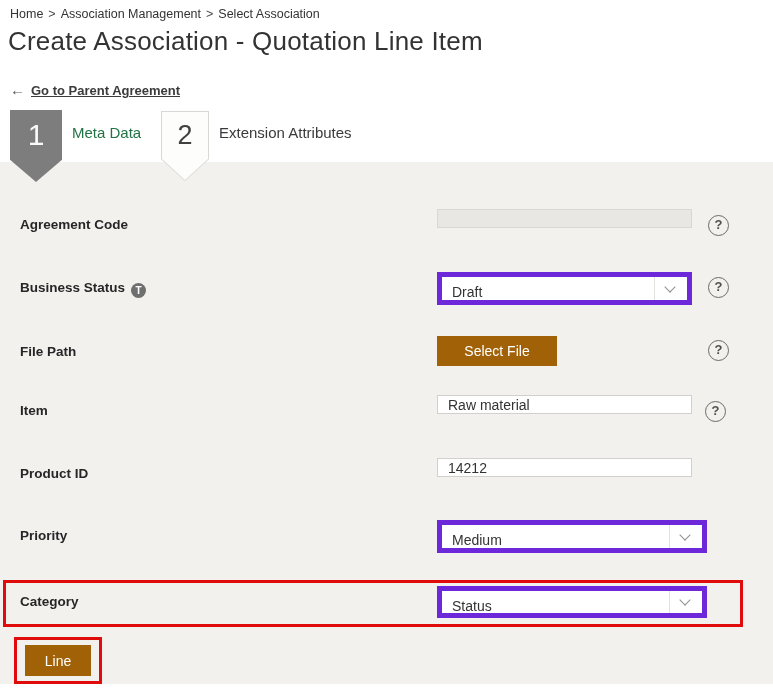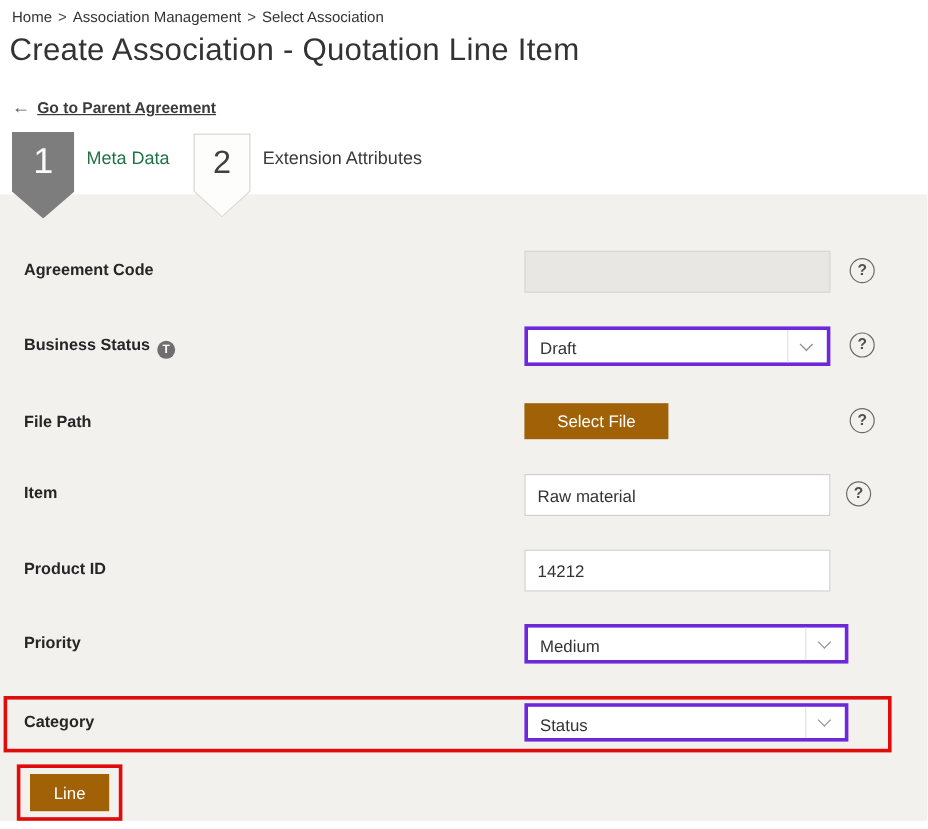--- a/index.html
+++ b/index.html
@@ -28,25 +28,25 @@
   .step2-outer .num { position:absolute; left:0; top:0; width:100%; height:48px; line-height:48px;
                       text-align:center; font-size:27px; color:#404040; }
   .step-label { position:absolute; top:124px; font-size:15px; }
   .step-label.active { left:72px; color:#217346; }
   .step-label.inactive { left:219px; color:#3a3a3a; }
   
   .f-label { position:absolute; left:20px; font-size:13.5px; font-weight:700; color:#262626; }
   .t-badge { display:inline-block; width:15px; height:15px; margin-left:6px; border-radius:50%;
              background:#6f6f6f; color:#fff; font-size:10px; font-weight:700; line-height:15px;
              text-align:center; vertical-align:-2px; }
-  .txt-input { position:absolute; left:437px; width:255px; height:35px; background:#fff;
+  .txt-input { position:absolute; left:437px; width:255px; height:19px; background:#fff;
                border:1px solid #d2d0cc; font-family:"Liberation Sans",sans-serif;
                font-size:14px; color:#333; padding:0 0 0 10px; outline:none; }
   .txt-input.disabled { background:#e8e7e4; border-color:#d8d7d4; }
-  .select { position:absolute; left:437px; height:33px; background:#fff; border:3px solid #6d28d9; cursor:pointer; }
+  .select { position:absolute; left:437px; height:33px; background:#fff; border:5px solid #6d28d9; cursor:pointer; }
   .select .val { position:absolute; left:10px; top:0; line-height:31px; font-size:14px; color:#333; }
   .select .chev-cell { position:absolute; right:0; top:0; width:33px; height:100%; border-left:1px solid #e2e1de; }
   .chev { position:absolute; left:50%; top:50%; width:8px; height:8px; margin:-6px 0 0 -5px;
           border-right:1.5px solid #8f8f8f; border-bottom:1.5px solid #8f8f8f; transform:rotate(45deg); }
   .help { position:absolute; width:21px; height:21px; border:1.5px solid #6a6a6a; border-radius:50%;
           color:#4f4f4f; font-size:13px; font-weight:700; text-align:center; line-height:18px; background:transparent; }
   .btn-orange { position:absolute; background:#a16207; color:#ffffff; border:none; cursor:pointer;
                 font-family:"Liberation Sans",sans-serif; font-size:14px; text-align:center; }
   
   .hl-box { position:absolute; border:3px solid #e00b0b; background:transparent; pointer-events:none; }

